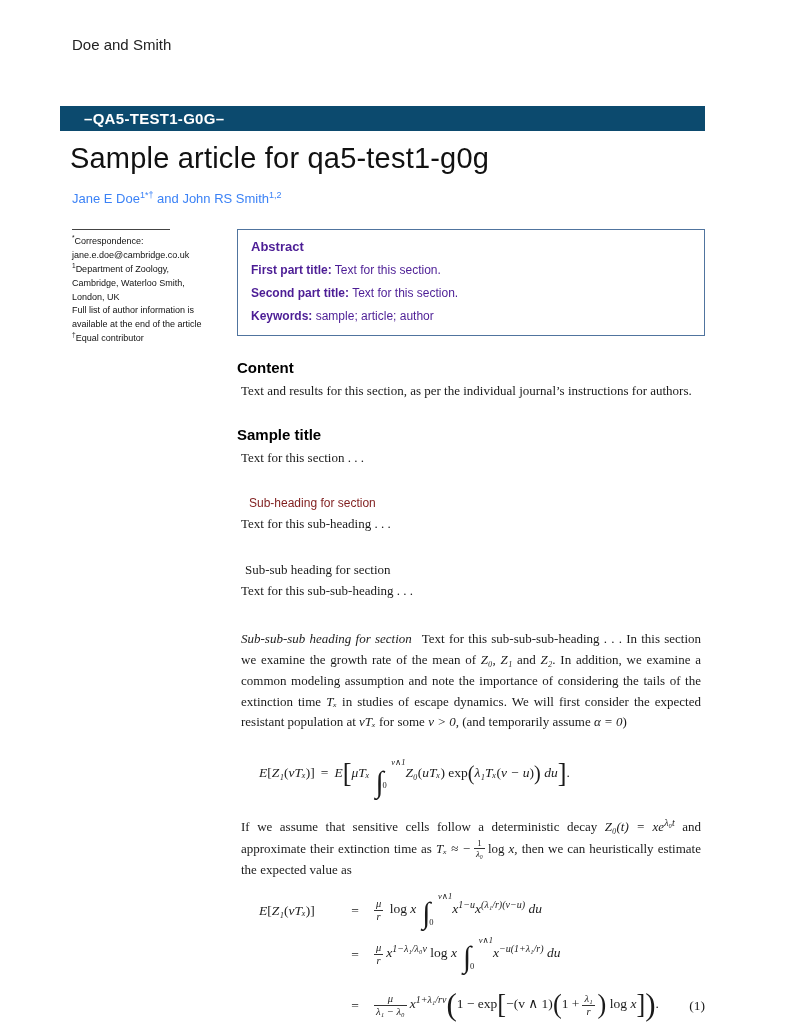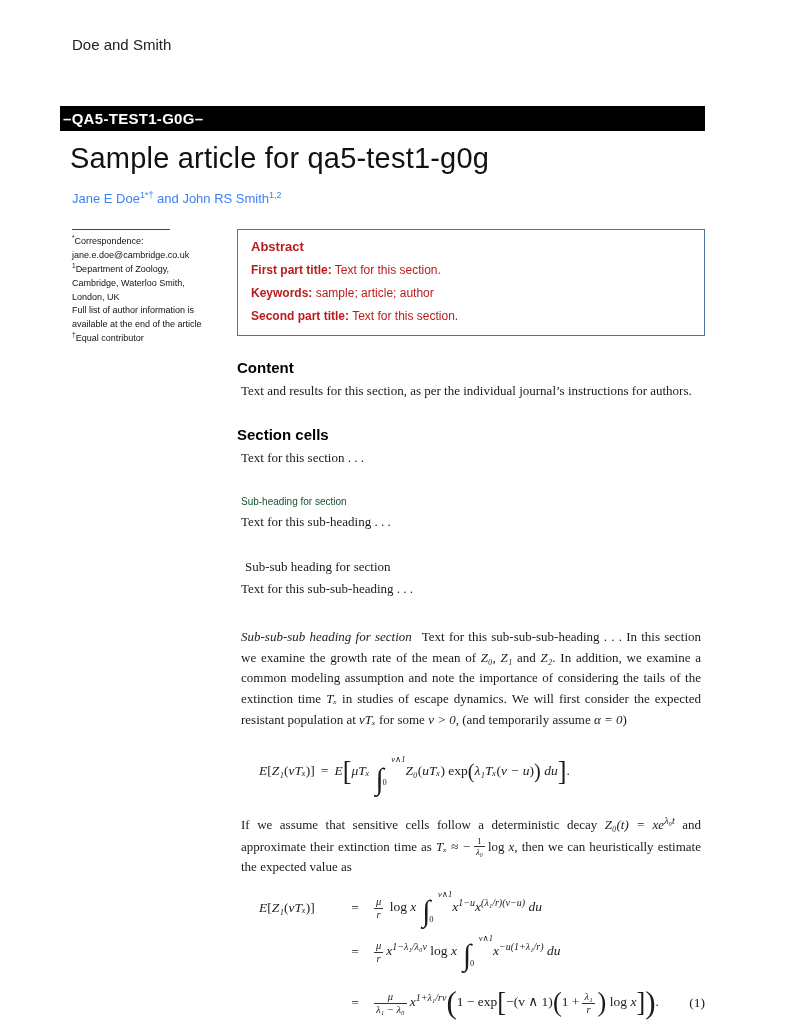--- a/index.html
+++ b/index.html
@@ -1,48 +1,48 @@
 <!DOCTYPE html>
 <html><head>
 <meta charset="utf-8">
 <style>
   html,body{margin:0;padding:0;background:#888;}
   .page{position:relative;width:794px;height:1028px;background:#ffffff;overflow:hidden;
         color:#1a1a1a;}
 
   .running-head{position:absolute;left:72px;top:36px;font-family:"Liberation Sans",sans-serif;
     font-size:15px;color:#222;}
-  .banner{position:absolute;left:60px;top:106px;width:645px;height:25px;background:#000000;
+  .banner{position:absolute;left:60px;top:106px;width:645px;height:25px;background:#0c4a6e;
     color:#fff;font-family:"Liberation Sans",sans-serif;font-weight:bold;font-size:15px;
-    line-height:25px;padding-left:3px;box-sizing:border-box;letter-spacing:.3px;}
+    line-height:25px;padding-left:24px;box-sizing:border-box;letter-spacing:.3px;}
   .title{position:absolute;left:70px;top:142px;margin:0;font-family:"Liberation Sans",sans-serif;
     font-weight:500;font-size:29px;color:#111;letter-spacing:.2px;}
   .authors{position:absolute;left:72px;top:190px;font-family:"Liberation Sans",sans-serif;
     font-size:13px;color:#3b82f6;}
   .authors sup{font-size:9px;}
 
   .sidebar{position:absolute;left:72px;top:229px;width:148px;font-family:"Liberation Sans",sans-serif;
     font-size:9px;line-height:1.32;color:#111;}
   .sidebar-rule{width:98px;border-top:1px solid #444;margin-bottom:4px;}
   .sb-line sup{font-size:6.5px;}
 
   .abstract{position:absolute;left:237px;top:229px;width:468px;box-sizing:border-box;
     border:1.5px solid #50749e;padding:9px 13px 12px;font-family:"Liberation Sans",sans-serif;
-    font-size:12px;color:#b91c1c;}
+    font-size:12px;color:#4c1d95;}
   .abs-heading{font-weight:bold;font-size:13px;}
   .abs-item{margin-top:9px;}
   .abs-item b{font-weight:bold;}
 
   .main{position:absolute;left:237px;top:359px;width:468px;font-family:"Liberation Serif","DejaVu Serif",serif;
     font-size:13px;line-height:1.6;color:#1a1a1a;}
   .main h2{font-family:"Liberation Sans",sans-serif;font-size:15px;font-weight:bold;color:#000000;
     margin:0 0 4px;line-height:1.2;}
   .main h2.later{margin-top:24px;}
-  .main h3{font-family:"Liberation Sans",sans-serif;font-size:10px;font-weight:normal;color:#14532d;
-    margin:27px 4px 2px;line-height:1.2;}
+  .main h3{font-family:"Liberation Sans",sans-serif;font-size:12px;font-weight:normal;color:#7f1d1d;
+    margin:27px 12px 2px;line-height:1.2;}
   .main h4{font-family:"Liberation Serif","DejaVu Serif",serif;font-size:13px;
     font-weight:normal;margin:27px 8px 2px;line-height:1.2;}
   .main p{margin:4px;}
   .just{text-align:justify;}
   .runin-para{margin-top:27px !important;}
   .runin-head{font-style:italic;margin-right:10px;}
   .assume{margin-top:4px !important;}
 
   
   .mv{font-style:italic;}
@@ -92,30 +92,30 @@
     <div class="sb-line"><sup></sup><span>Cambridge, Waterloo Smith,</span></div>
     <div class="sb-line"><sup></sup><span>London, UK</span></div>
     <div class="sb-line"><sup></sup><span>Full list of author information is</span></div>
     <div class="sb-line"><sup></sup><span>available at the end of the article</span></div>
     <div class="sb-line"><sup>†</sup><span>Equal contributor</span></div>
   </aside>
 
   <section class="abstract">
     <div class="abs-heading">Abstract</div>
     <div class="abs-item"><b>First part title:</b><span> Text for this section.</span></div>
+    <div class="abs-item"><b>Second part title:</b><span> Text for this section.</span></div>
     <div class="abs-item"><b>Keywords:</b><span> sample; article; author</span></div>
-    <div class="abs-item"><b>Second part title:</b><span> Text for this section.</span></div>
   </section>
 
   <main class="main">
 
     <h2>Content</h2>
     <p class="just">Text and results for this section, as per the individual journal’s instructions for authors.</p>
 
-    <h2 class="later">Section cells</h2>
+    <h2 class="later">Sample title</h2>
     <p>Text for this section . . .</p>
 
     <h3>Sub-heading for section</h3>
     <p>Text for this sub-heading . . .</p>
 
     <h4>Sub-sub heading for section</h4>
     <p>Text for this sub-sub-heading . . .</p>
 
     <p class="just runin-para"><span class="runin-head">Sub-sub-sub heading for section</span><span>Text for this sub-sub-sub-heading . . . In this section we examine the growth rate of the mean of </span><span class="mv">Z₀</span><span>, </span><span class="mv">Z₁</span><span> and </span><span class="mv">Z₂</span><span>. In addition, we examine a common modeling assumption and note the importance of considering the tails of the extinction time </span><span class="mv">Tₓ</span><span> in studies of escape dynamics. We will first consider the expected resistant population at </span><span class="mv">vTₓ</span><span> for some </span><span class="mv">v &gt; 0</span><span>, (and temporarily assume </span><span class="mv">α = 0</span><span>)</span></p>
 

